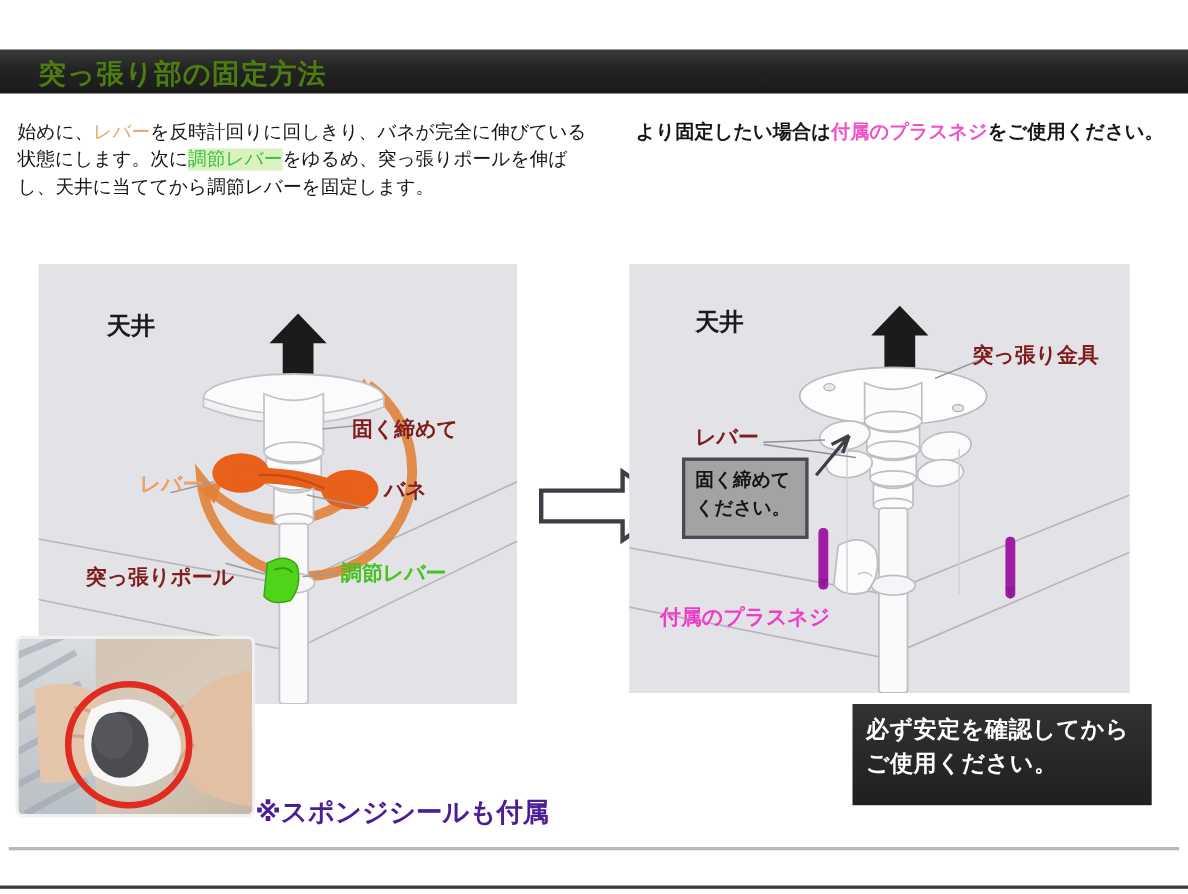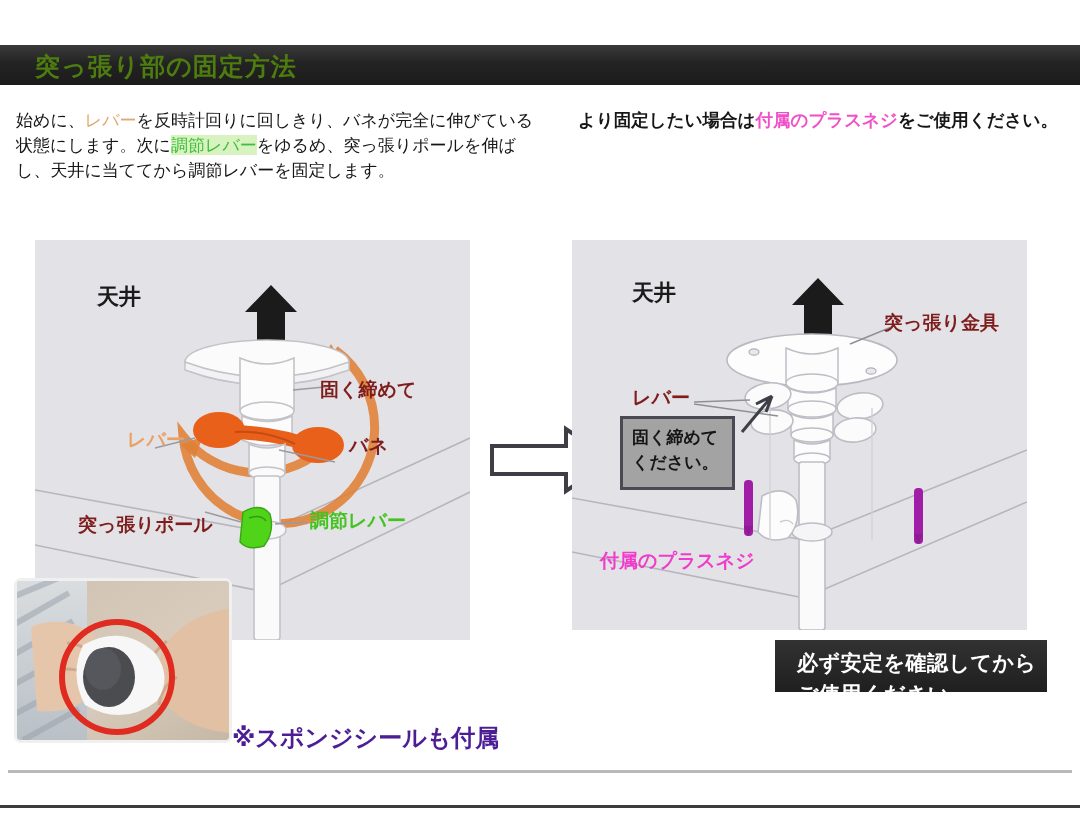--- a/index.html
+++ b/index.html
@@ -114,28 +114,28 @@
     font-weight: bold;
     color: #151515;
   }
 
   
   .notice-box {
     position: absolute;
     left: 775px;
     top: 640px;
     width: 272px;
-    height: 52px;
+    height: 92px;
     background: #242424;
     background: linear-gradient(180deg, #323232 0%, #1f1f1f 100%);
     color: #ffffff;
     font-size: 21px;
     font-weight: bold;
     line-height: 31px;
-    padding: 8px 0 0 22px;
+    padding: 8px 0 0 12px;
     box-sizing: border-box;
     letter-spacing: .5px;
   }
 
   
   .photo-inset {
     position: absolute;
     left: 14px;
     top: 578px;
     width: 218px;

